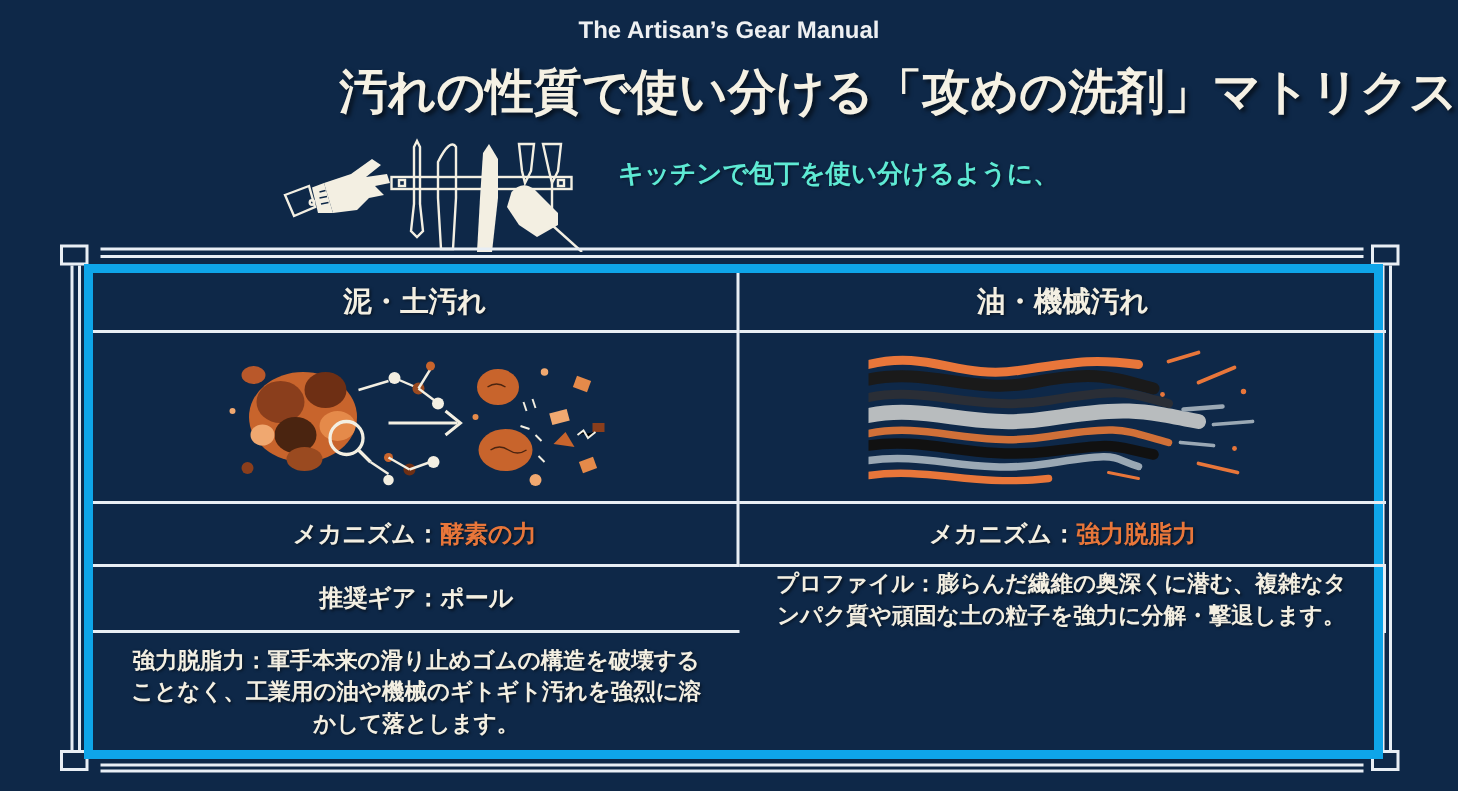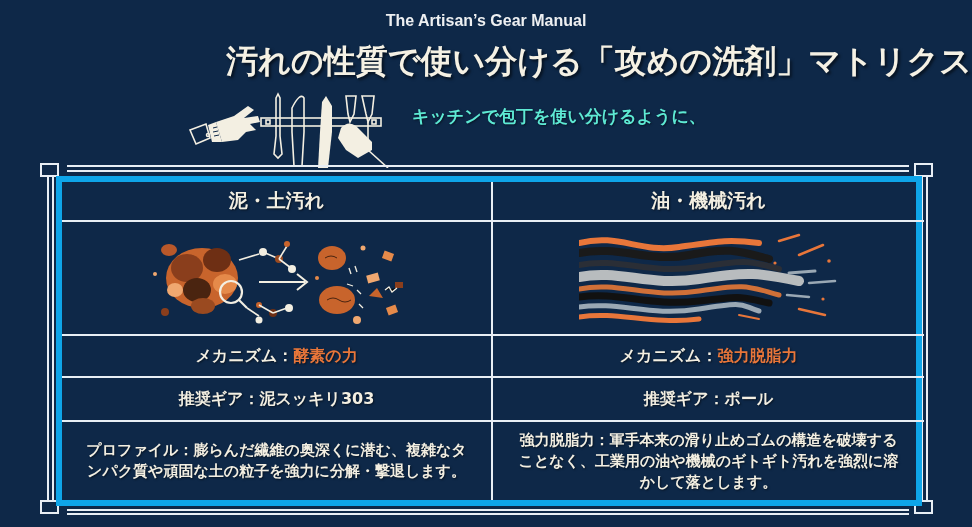--- a/index.html
+++ b/index.html
@@ -182,18 +182,17 @@
 
   <div class="cell mech">
     <span>メカニズム：</span>
       <span class="accent">酵素の力</span>
   </div>
   <div class="cell mech right">
     <span>メカニズム：</span>
       <span class="accent">強力脱脂力</span>
   </div>
 
-  <div class="cell gear">推奨ギア：泥スッキリ303</div>
   <div class="cell gear right">推奨ギア：ポール</div>
 
   <div class="cell profile last">プロファイル：膨らんだ繊維の奥深くに潜む、複雑なタンパク質や頑固な土の粒子を強力に分解・撃退します。</div>
   <div class="cell profile right last">強力脱脂力：軍手本来の滑り止めゴムの構造を破壊することなく、工業用の油や機械のギトギト汚れを強烈に溶かして落とします。</div>
 </div>
 
 </body></html>

